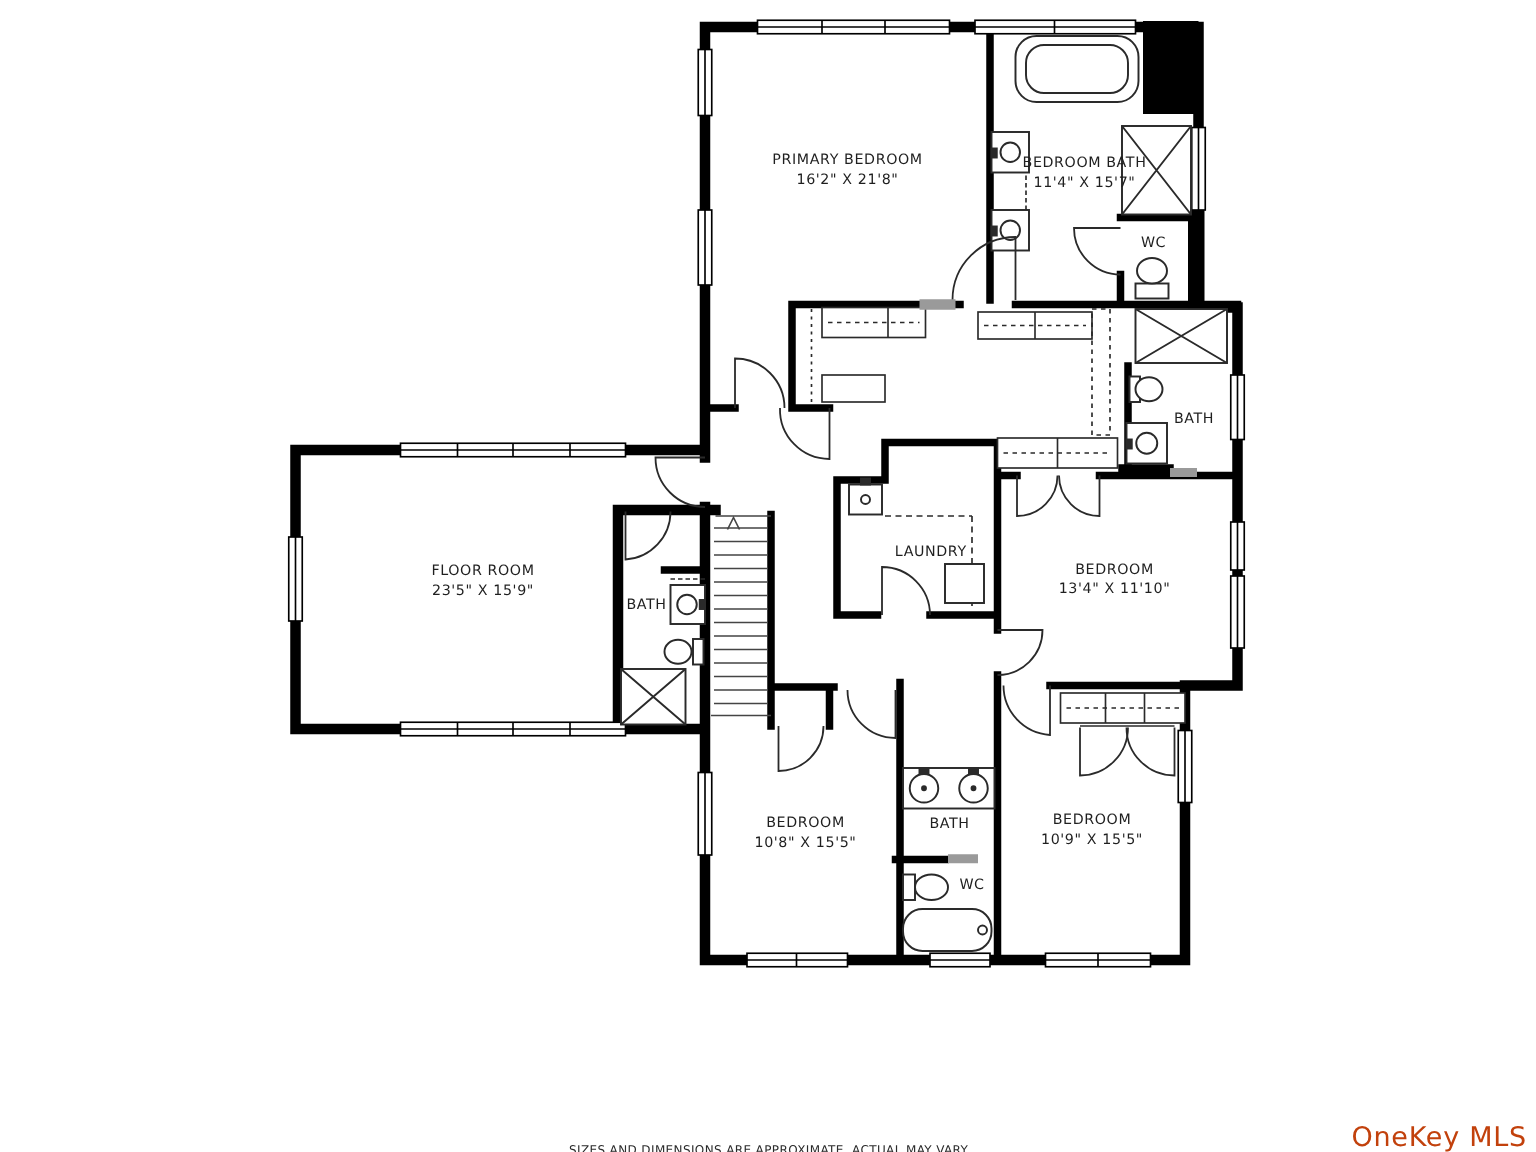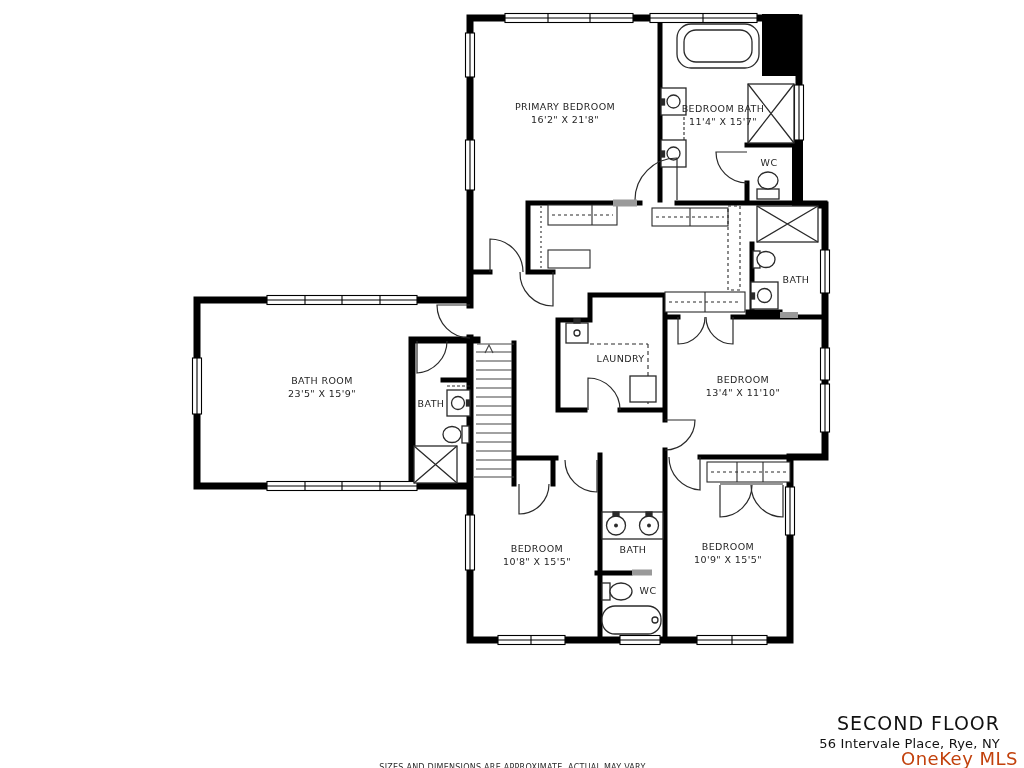--- a/index.html
+++ b/index.html
@@ -261,27 +261,27 @@
       <span class="nm">BEDROOM BATH</span>
       <span class="dm">11'4" X 15'7"</span>
     </div>
     <div class="rl" style="left:769px;top:163px;">
       <span class="nm">WC</span>
     </div>
     <div class="rl" style="left:796px;top:280px;">
       <span class="nm">BATH</span>
     </div>
     <div class="rl" style="left:322px;top:388px;">
-      <span class="nm">BATH ROOM</span>
+      <span class="nm">FLOOR ROOM</span>
       <span class="dm">23'5" X 15'9"</span>
     </div>
     <div class="rl" style="left:431px;top:404px;">
       <span class="nm">BATH</span>
     </div>
-    <div class="rl" style="left:601px;top:359px;padding-left:39px;">
+    <div class="rl" style="left:601px;top:369px;padding-left:39px;">
       <span class="nm">LAUNDRY</span>
     </div>
     <div class="rl" style="left:743px;top:387px;">
       <span class="nm">BEDROOM</span>
       <span class="dm">13'4" X 11'10"</span>
     </div>
     <div class="rl" style="left:537px;top:556px;">
       <span class="nm">BEDROOM</span>
       <span class="dm">10'8" X 15'5"</span>
     </div>
@@ -292,20 +292,16 @@
       <span class="nm">WC</span>
     </div>
     <div class="rl" style="left:728px;top:554px;">
       <span class="nm">BEDROOM</span>
       <span class="dm">10'9" X 15'5"</span>
     </div>
   </div>
 
   <div class="disclaimer">SIZES AND DIMENSIONS ARE APPROXIMATE, ACTUAL MAY VARY.</div>
 
-  <div class="titleblock">
-    <div class="fp-title">SECOND FLOOR</div>
-    <div class="fp-address">56 Intervale Place, Rye, NY</div>
-  </div>
 
   <div class="watermark">OneKey MLS</div>
 
 </div>
 
 </body></html>

